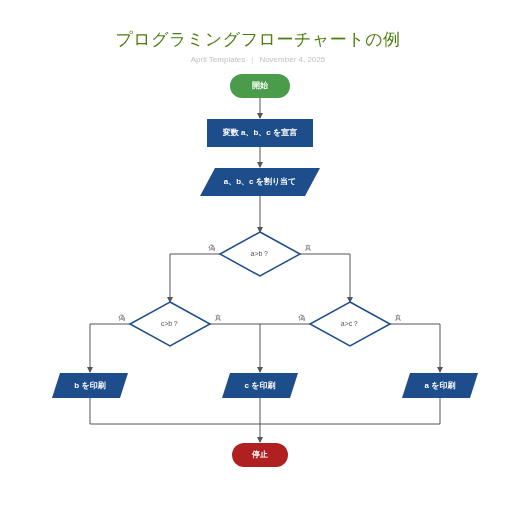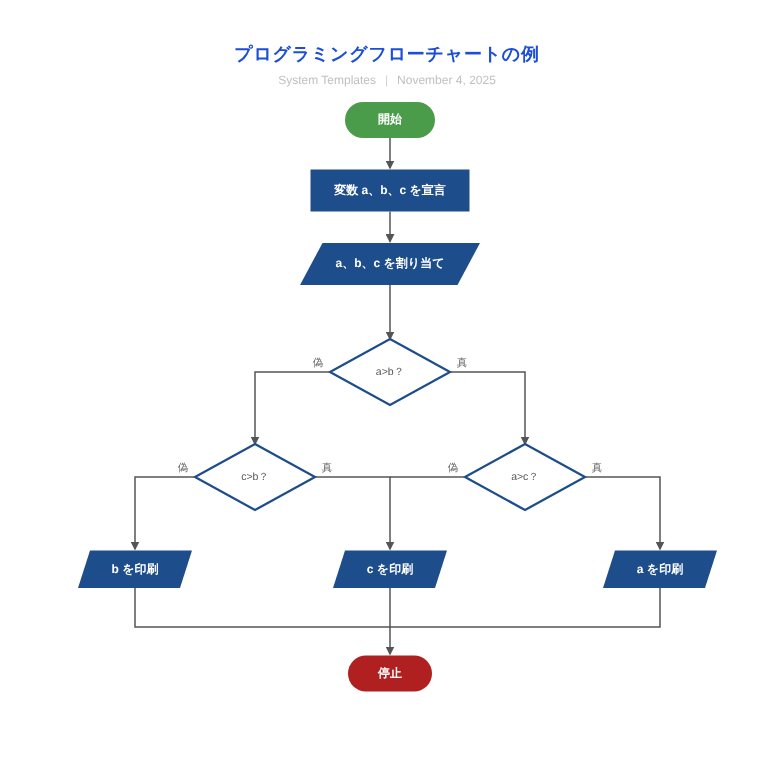--- a/index.html
+++ b/index.html
@@ -1,38 +1,38 @@
 <!DOCTYPE html>
 <html><head>
 <meta charset="utf-8">
 <style>
 html,body{margin:0;padding:0;width:516px;height:516px;background:#fff;font-family:"Hiragino Sans","Yu Gothic",sans-serif}
 .header{text-align:center;padding-top:28px}
-.title{font-size:12px;color:#1d4ed8;font-weight:700;letter-spacing:0.5px}
+.title{font-size:17px;color:#4d7c0f;font-weight:400;letter-spacing:0.5px}
 .meta{font-size:8px;color:#c0c0c0;margin-top:4px}
 .sep{color:#d0d0d0;margin:0 6px}
 svg{display:block;margin:0 auto}
 .term{fill:#4a9b4a}
 .proc{fill:#1e4d8b}
 .io{fill:#1e4d8b}
 .dec{fill:#fff;stroke:#1e4d8b;stroke-width:1.5}
 .stop{fill:#b02020}
 .txt{fill:#fff;font-size:8px;font-weight:600;text-anchor:middle;dominant-baseline:middle}
 .dtxt{fill:#555;font-size:7px;text-anchor:middle;dominant-baseline:middle}
 .ltxt{fill:#666;font-size:7px;text-anchor:middle}
 .conn{stroke:#555;stroke-width:1;fill:none}
 .arr{fill:#555}
 </style>
 </head>
 <body>
 
 <div class="header">
   <div class="title">プログラミングフローチャートの例</div>
   <div class="meta">
-    <span>System Templates</span><span class="sep">|</span><span>November 4, 2025</span>
+    <span>April Templates</span><span class="sep">|</span><span>November 4, 2025</span>
   </div>
 </div>
 
 <svg width="516" height="450">
   <defs>
     <marker id="ah" markerWidth="6" markerHeight="6" refX="5" refY="3" orient="auto">
         <path class="arr" d="M0,0 L6,3 L0,6 z"></path>
       </marker>
   </defs>
 

